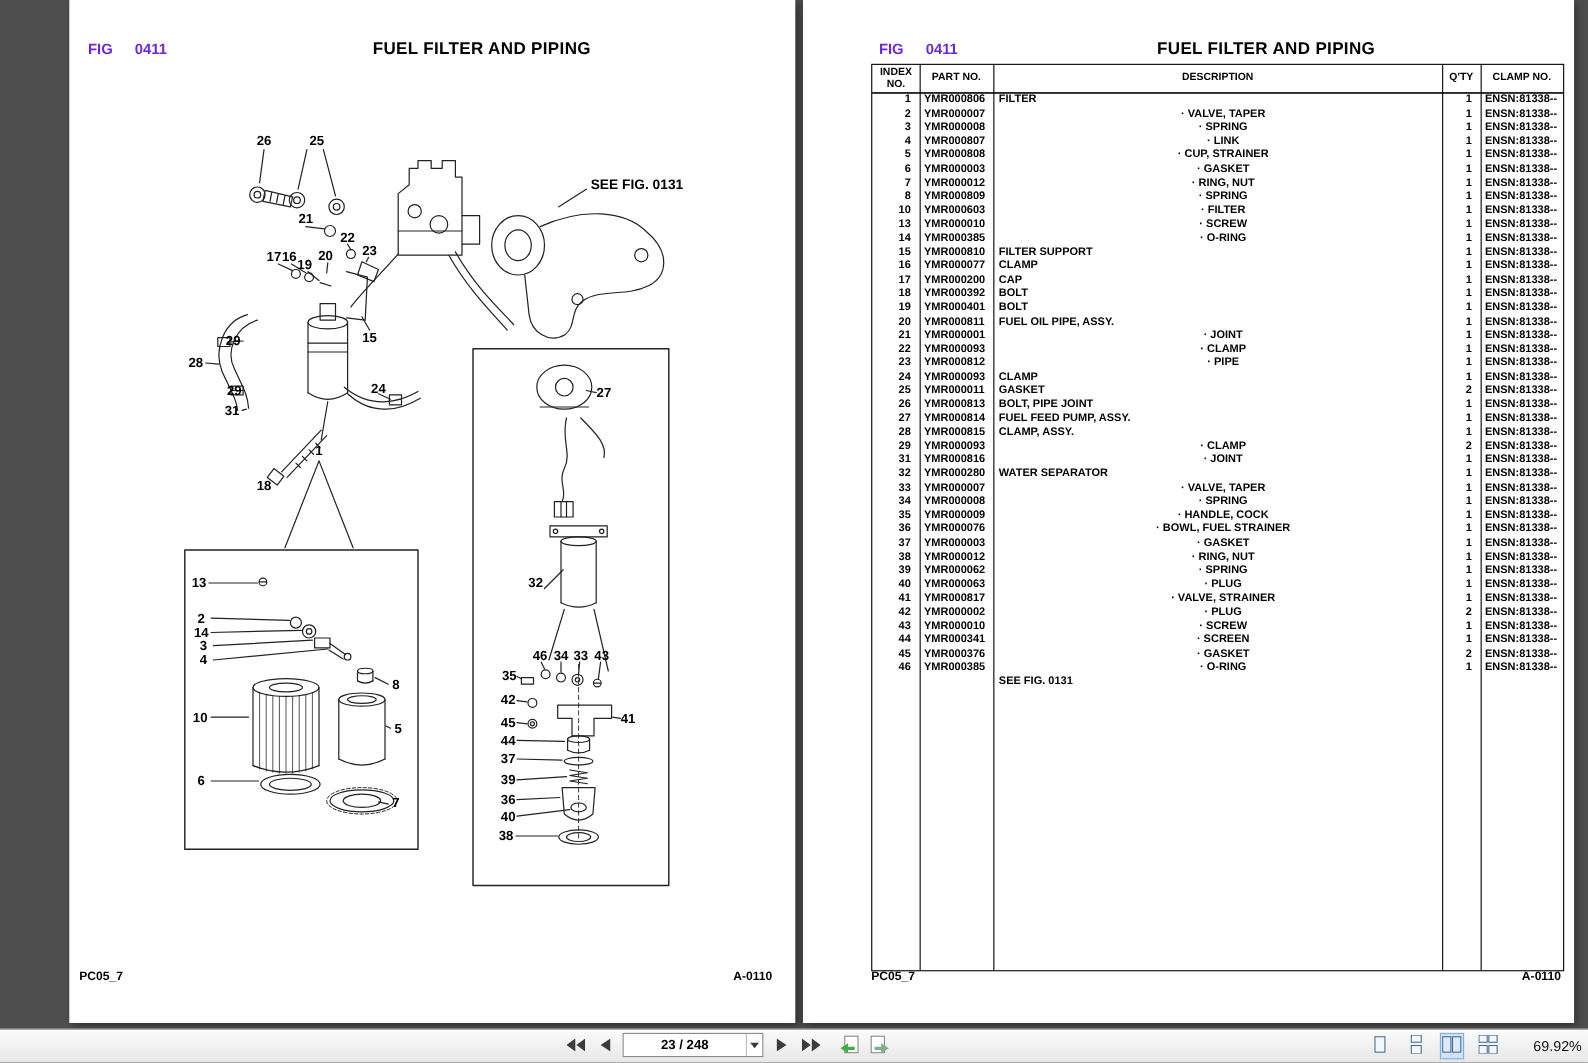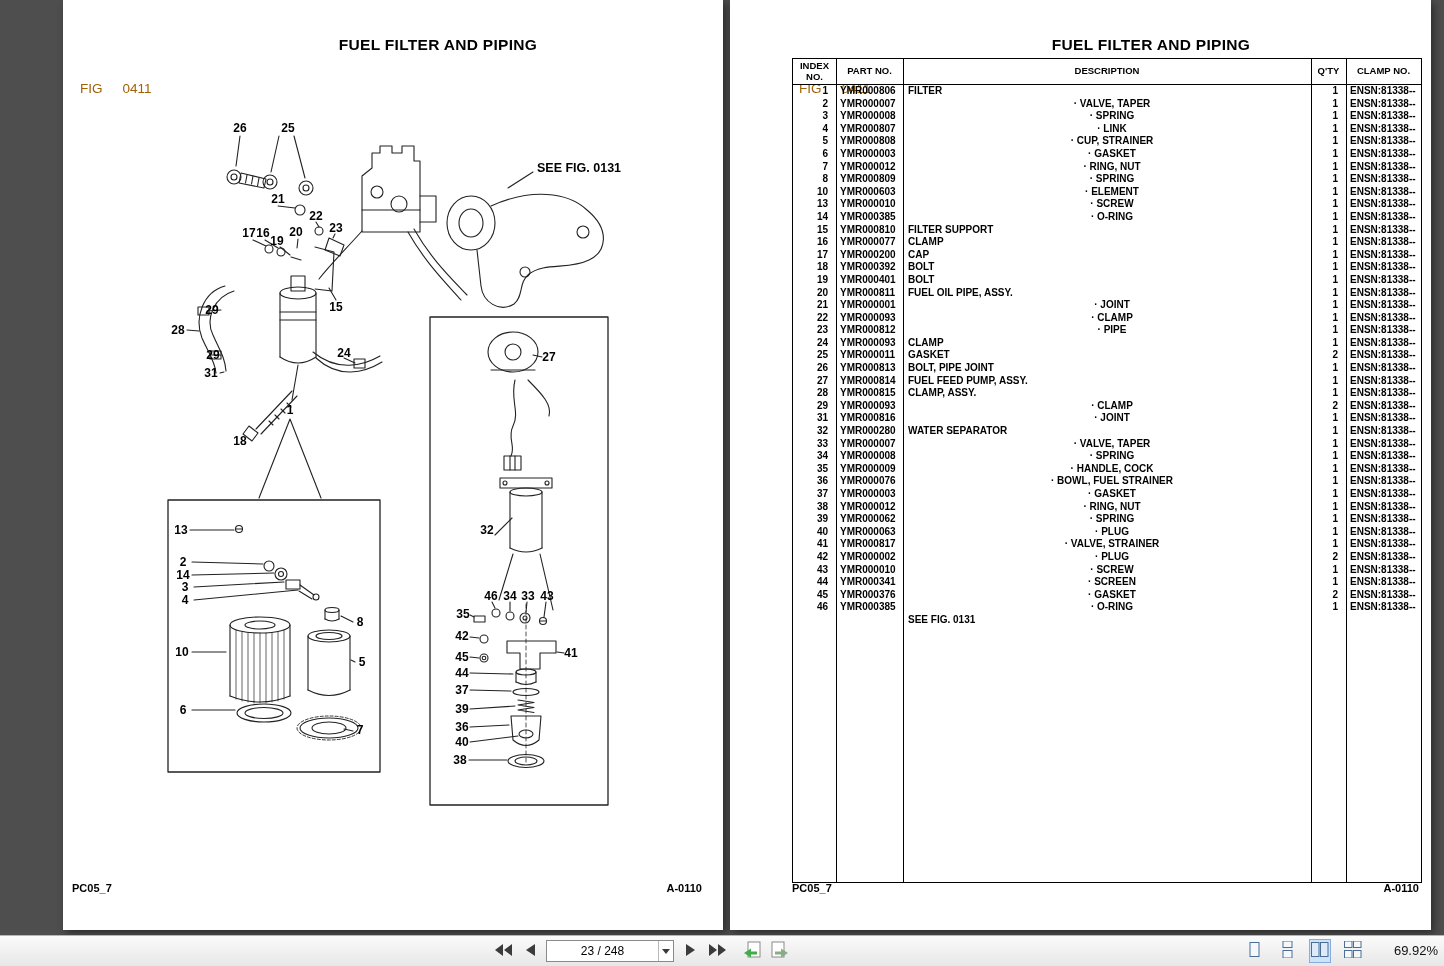--- a/index.html
+++ b/index.html
@@ -12,21 +12,21 @@
   }
   .pages { position:absolute; top:0; left:0; width:1444px; height:935px; overflow:hidden; }
   .page {
     position:absolute; top:0; height:930px; background:#ffffff;
     box-shadow:3px 3px 8px rgba(0,0,0,0.45);
   }
   .left-page  { left:63px;  width:660px; }
   .right-page { left:730px; width:701px; }
 
   
-  .fig-block { position:absolute; top:37px; font-weight:normal; font-size:13.5px; color:#a16207;margin-top:44px; }
+  .fig-block { position:absolute; top:37px; font-weight:bold; font-size:13.5px; color:#6d28d9; }
   .left-page .fig-block { left:17px; }
   .right-page .fig-block { left:69px; }
   .fig-block .fig-num { margin-left:20px; }
   .page-title { position:absolute; top:36px; font-weight:bold; font-size:15.5px; letter-spacing:0.3px; text-align:center; color:#000; }
   .left-page  .page-title { left:130px; width:490px; }
   .right-page .page-title { left:140px; width:562px; }
 
   
   .page-footer { position:absolute; top:882px; left:0; right:0; height:16px; font-size:11px; font-weight:bold; color:#000; }
   .footer-left { position:absolute; }
@@ -72,21 +72,21 @@
   td.c-serial { text-align:left;  padding-left:4px; }
   .vline { position:absolute; top:0; bottom:0; width:1px; background:#000; }
   .vline.v1 { left:43px; } .vline.v2 { left:110px; } .vline.v3 { left:518px; } .vline.v4 { left:553px; }
 
   
   .toolbar {
     position:absolute; left:0; bottom:0; width:1444px; height:30px;
     background:linear-gradient(#fbfbfb,#e7e7e7);
     border-top:1px solid #b5b5b5;
   }
-  .nav-group { position:absolute; left:492px; top:3px; height:24px; display:flex; align-items:center; gap:5px; }
+  .nav-group { position:absolute; left:512px; top:3px; height:24px; display:flex; align-items:flex-start; gap:5px;font-weight:bold; }
   .tb-btn {
     width:22px; height:24px; border:none; background:transparent; padding:0;
     display:flex; align-items:center; justify-content:center; cursor:pointer;
   }
   .page-combo {
     width:126px; height:20px; background:#ffffff; border:1px solid #8a8a8a;
     display:flex; align-items:center; position:relative; cursor:pointer;
   }
   .combo-text { flex:1; text-align:center; font-size:12px; color:#000; }
   .combo-arrow {
@@ -399,21 +399,21 @@
             <tr>
               <td class="c-idx">8</td>
               <td class="c-part">YMR000809</td>
               <td class="c-desc sub">· SPRING</td>
               <td class="c-qty">1</td>
               <td class="c-serial">ENSN:81338--</td>
             </tr>
             <tr>
               <td class="c-idx">10</td>
               <td class="c-part">YMR000603</td>
-              <td class="c-desc sub">· ELEMENT</td>
+              <td class="c-desc sub">· FILTER</td>
               <td class="c-qty">1</td>
               <td class="c-serial">ENSN:81338--</td>
             </tr>
             <tr>
               <td class="c-idx">13</td>
               <td class="c-part">YMR000010</td>
               <td class="c-desc sub">· SCREW</td>
               <td class="c-qty">1</td>
               <td class="c-serial">ENSN:81338--</td>
             </tr>

